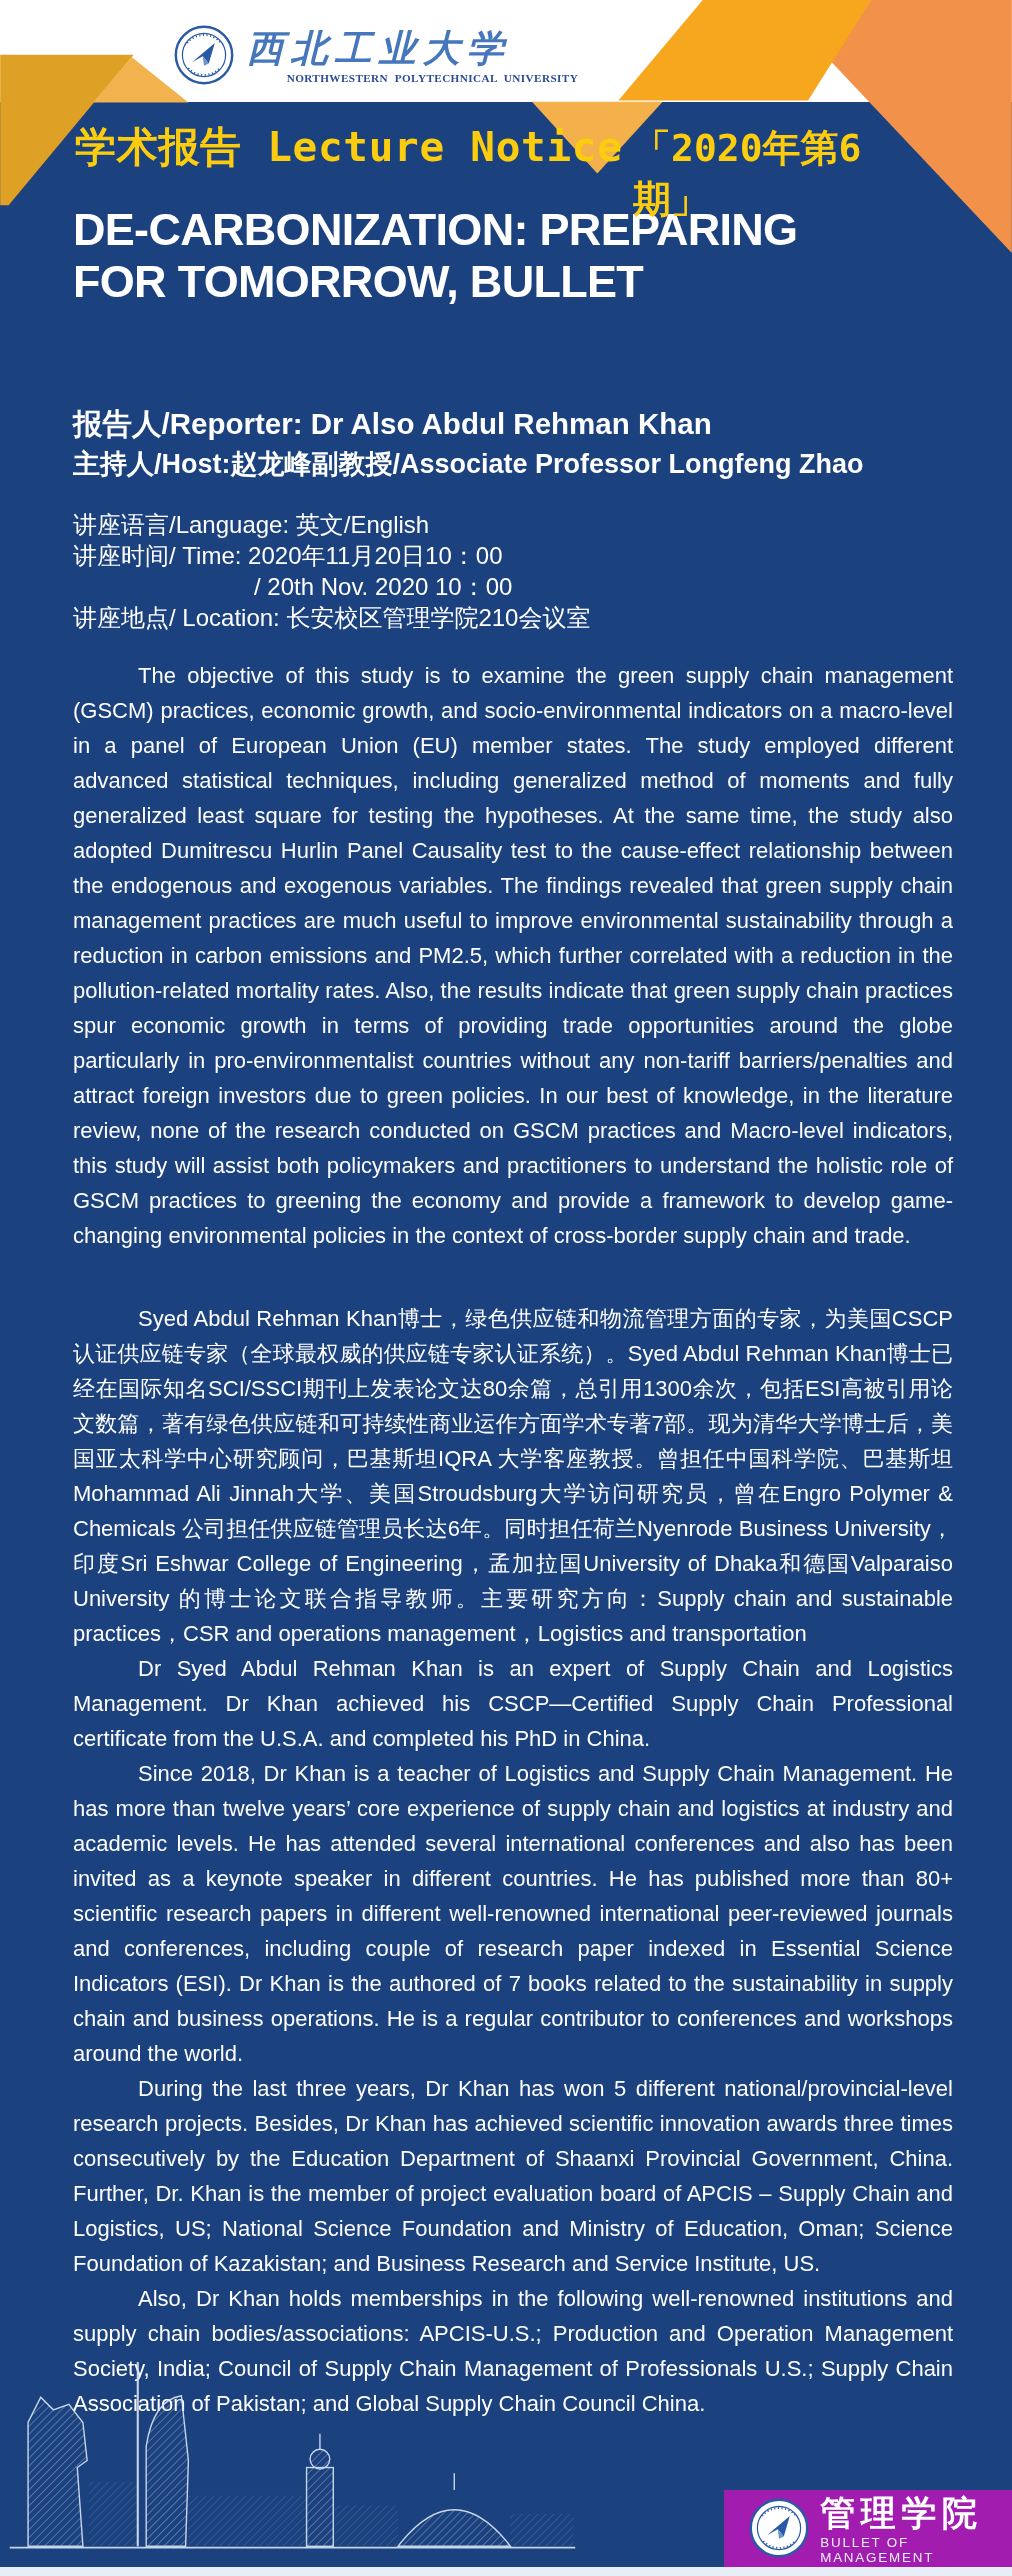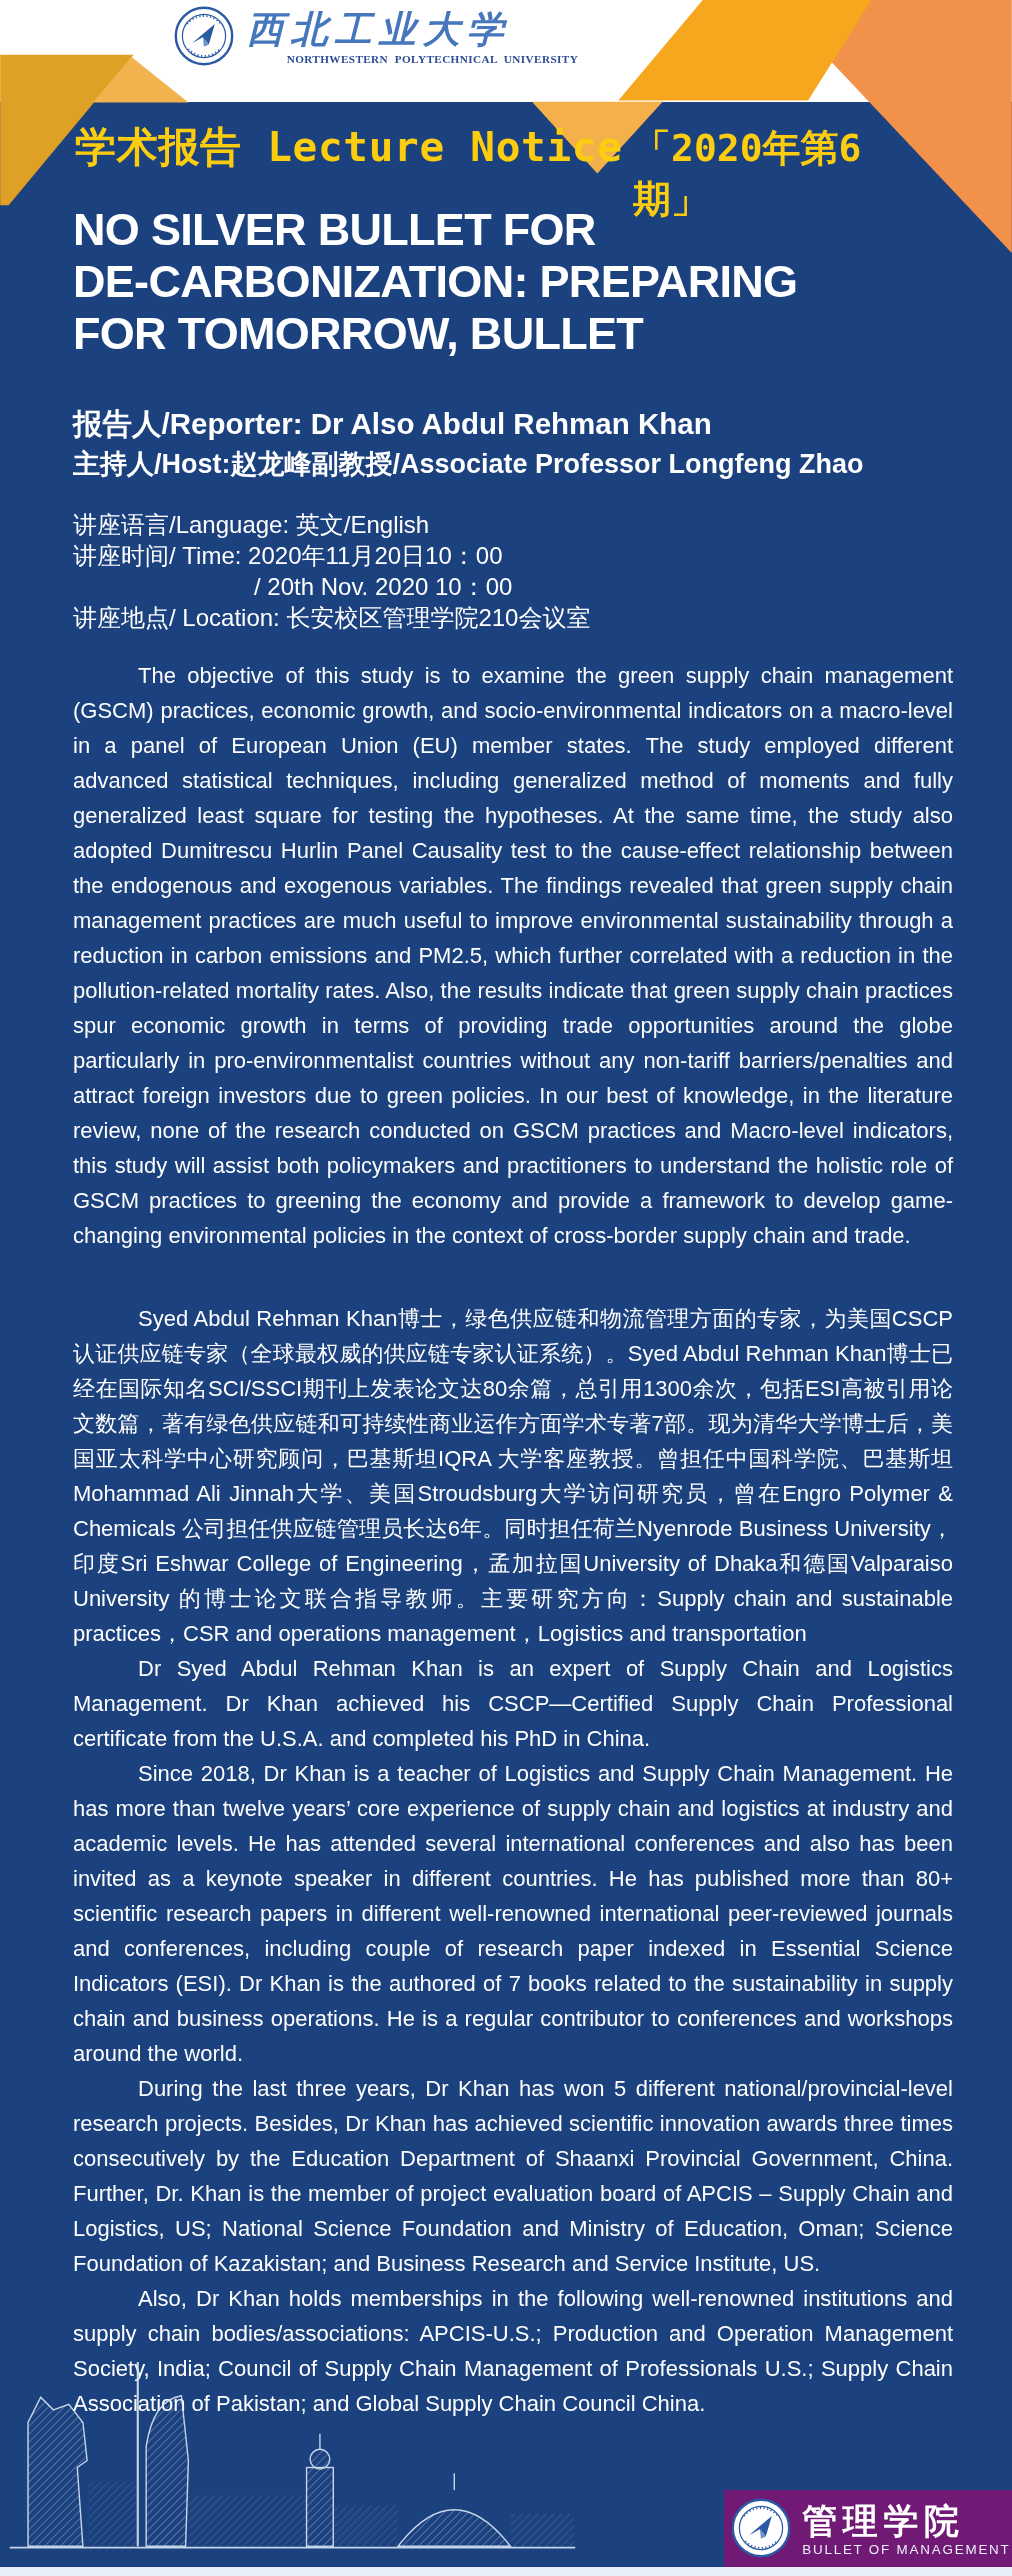--- a/index.html
+++ b/index.html
@@ -4,21 +4,21 @@
 <style>
   html,body{margin:0;padding:0;}
   body{
     width:1012px;height:2576px;position:relative;overflow:hidden;
     background:#1B417E;
     font-family:"Liberation Sans","DejaVu Sans",sans-serif;
     color:#FFFFFF;
   }
   
   .white-band{position:absolute;left:0;top:0;width:1012px;height:102px;background:#FFFFFF;z-index:1;}
-  .logo-header{position:absolute;left:174px;top:6px;display:flex;align-items:center;gap:12.7px;z-index:2;}
+  .logo-header{position:absolute;left:174px;top:25px;display:flex;align-items:center;gap:12.7px;z-index:2;}
   .logo-names{display:flex;flex-direction:column;}
   .uni-cn{font-size:37px;font-weight:bold;font-style:italic;color:#4677BC;letter-spacing:7px;line-height:42px;}
   .uni-en{font-family:"Liberation Serif","DejaVu Serif",serif;font-size:11.2px;font-weight:bold;color:#2B4B94;letter-spacing:0.4px;word-spacing:3.5px;margin-top:2.8px;padding-left:40px;}
   .deco{position:absolute;left:0;top:0;z-index:3;pointer-events:none;}
   .banner-text{position:absolute;top:102px;left:0;width:876px;height:98px;z-index:4;}
   .banner-label{position:absolute;left:75px;top:18.3px;font-size:41px;font-weight:bold;color:#FCCD0F;
     font-family:"DejaVu Sans Mono","Liberation Sans",sans-serif;letter-spacing:0.7px;}
   .banner-issue{position:absolute;left:633px;top:21px;font-size:38px;font-weight:bold;color:#FCCD0F;
     font-family:"DejaVu Sans Mono","Liberation Sans",sans-serif;}
   
@@ -28,22 +28,22 @@
   .host-line{top:446px;font-size:27px;font-weight:bold;}
   .meta-block{top:509px;font-size:24px;line-height:31px;font-weight:400;}
   .meta-time2{padding-left:181px;}
   .section{font-size:22px;line-height:35px;text-align:justify;}
   .section h2{font-size:25px;line-height:37px;font-weight:bold;margin:0;text-align:left;}
   .section p{margin:0;text-indent:65px;}
   .abstract-sec{top:658px;}
   .intro-sec{top:1301px;}
   
   .skyline{position:absolute;left:4.2px;bottom:9.8px;z-index:1;opacity:.92;}
-  .footer-logo{position:absolute;left:724px;top:2490px;width:288px;height:78px;background:#701a75;
-    display:flex;align-items:center;gap:11.2px;padding-left:7px;box-sizing:border-box;z-index:2;}
+  .footer-logo{position:absolute;left:724px;top:2490px;width:288px;height:78px;background:#a21caf;
+    display:flex;align-items:center;gap:11.2px;padding-left:25px;box-sizing:border-box;z-index:2;}
   .school-names{display:flex;flex-direction:column;align-items:flex-start;}
   .school-cn{font-size:35px;font-weight:bold;letter-spacing:5.6px;line-height:39px;color:#FFFFFF;}
   .school-en{font-size:13.4px;letter-spacing:1.8px;color:#EAF1FA;margin-top:2.1px;}
   .bottom-strip{position:absolute;left:0;bottom:0;width:1012px;height:9.1px;background:#E7EEF7;z-index:3;}
 </style>
 </head>
 <body>
 
 <div class="white-band"></div>
 
@@ -71,21 +71,20 @@
   <polygon points="0,78 190,78 12,292 0,292" fill="#DFA125"></polygon>
   <polygon points="187,81 132,146 268,146" fill="#F2B24D"></polygon>
 </svg>
 
 <div class="banner-text">
   <span class="banner-label">学术报告 Lecture Notice</span>
   <span class="banner-issue">「2020年第6期」</span>
 </div>
 
 <div class="abs page-title">
-  <div>NO SILVER BULLET FOR</div>
   <div>DE-CARBONIZATION: PREPARING</div>
   <div>FOR TOMORROW, BULLET</div>
 </div>
 
 <div class="abs reporter-line">报告人/Reporter: Dr Also Abdul Rehman Khan</div>
 <div class="abs host-line">主持人/Host:赵龙峰副教授/Associate Professor Longfeng Zhao</div>
 
 <div class="abs meta-block">
   <div>讲座语言/Language: 英文/English</div>
   <div>讲座时间/ Time:  2020年11月20日10：00</div>

